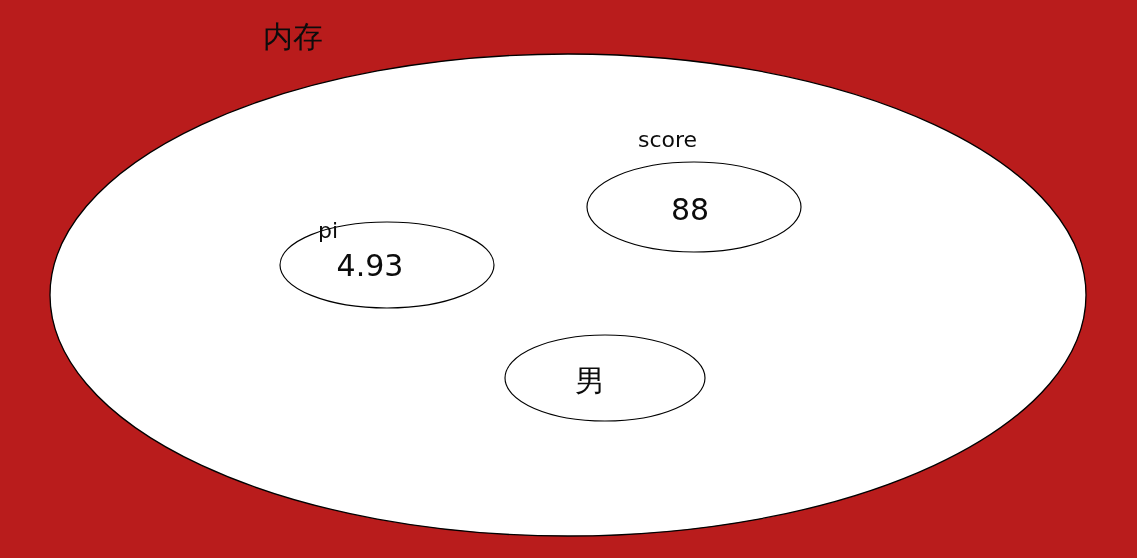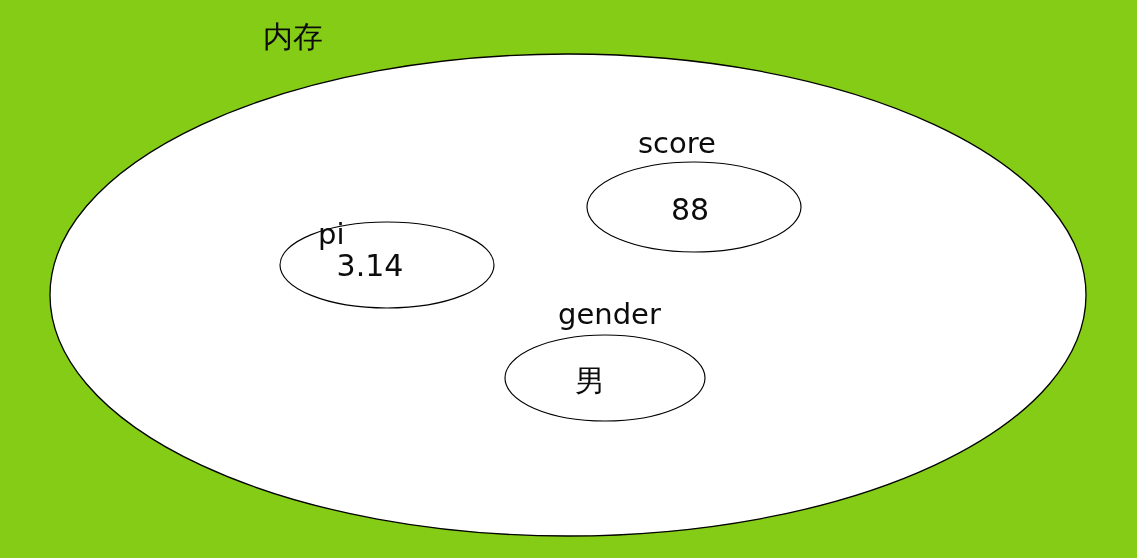--- a/index.html
+++ b/index.html
@@ -8,21 +8,21 @@
     padding: 0;
     background: #ffffff;
   }
   body {
     font-family: "DejaVu Sans", "Liberation Sans", sans-serif;
   }
   #canvas {
     position: relative;
     width: 1137px;
     height: 558px;
-    background: #84cc16;
+    background: #b91c1c;
     overflow: hidden;
   }
   #diagram-svg {
     position: absolute;
     top: 0;
     left: 0;
     width: 1137px;
     height: 558px;
   }
   .ellipse-shape {
@@ -37,21 +37,21 @@
   }
   .txt {
     position: absolute;
     color: #0c0c0c;
     white-space: nowrap;
     line-height: 1;
     font-family: "DejaVu Sans", "Liberation Sans", sans-serif;
     font-weight: 400;
   }
   .label-text {
-    font-size: 29px;
+    font-size: 22px;
   }
   .value-text {
     font-size: 30px;
   }
   .title-text {
     font-size: 30px;
   }
   .centered {
     transform: translate(-50%, -50%);
     text-align: right;
@@ -66,23 +66,22 @@
     <ellipse class="outer-ellipse-shape" cx="568" cy="295" rx="518" ry="241"></ellipse>
     <ellipse class="ellipse-shape" cx="387" cy="265" rx="107" ry="43"></ellipse>
     <ellipse class="ellipse-shape" cx="694" cy="207" rx="107" ry="45"></ellipse>
     <ellipse class="ellipse-shape" cx="605" cy="378" rx="100" ry="43"></ellipse>
   </svg>
 
   <div class="txt title-text" style="left:263px; top:22px;">内存</div>
 
   <div class="txt label-text" style="left:318px; top:184px;margin-top:36px;">pi</div>
 
-  <div class="txt value-text centered" style="left:370px; top:266px;">3.14</div>
+  <div class="txt value-text centered" style="left:370px; top:266px;">4.93</div>
 
   <div class="txt label-text" style="left:638px; top:129px;">score</div>
 
   <div class="txt value-text centered" style="left:690px; top:210px;">88</div>
 
-  <div class="txt label-text" style="left:558px; top:300px;">gender</div>
 
   <div class="txt value-text centered" style="left:590px; top:381px;">男</div>
 
 </div>
 
 </body></html>

